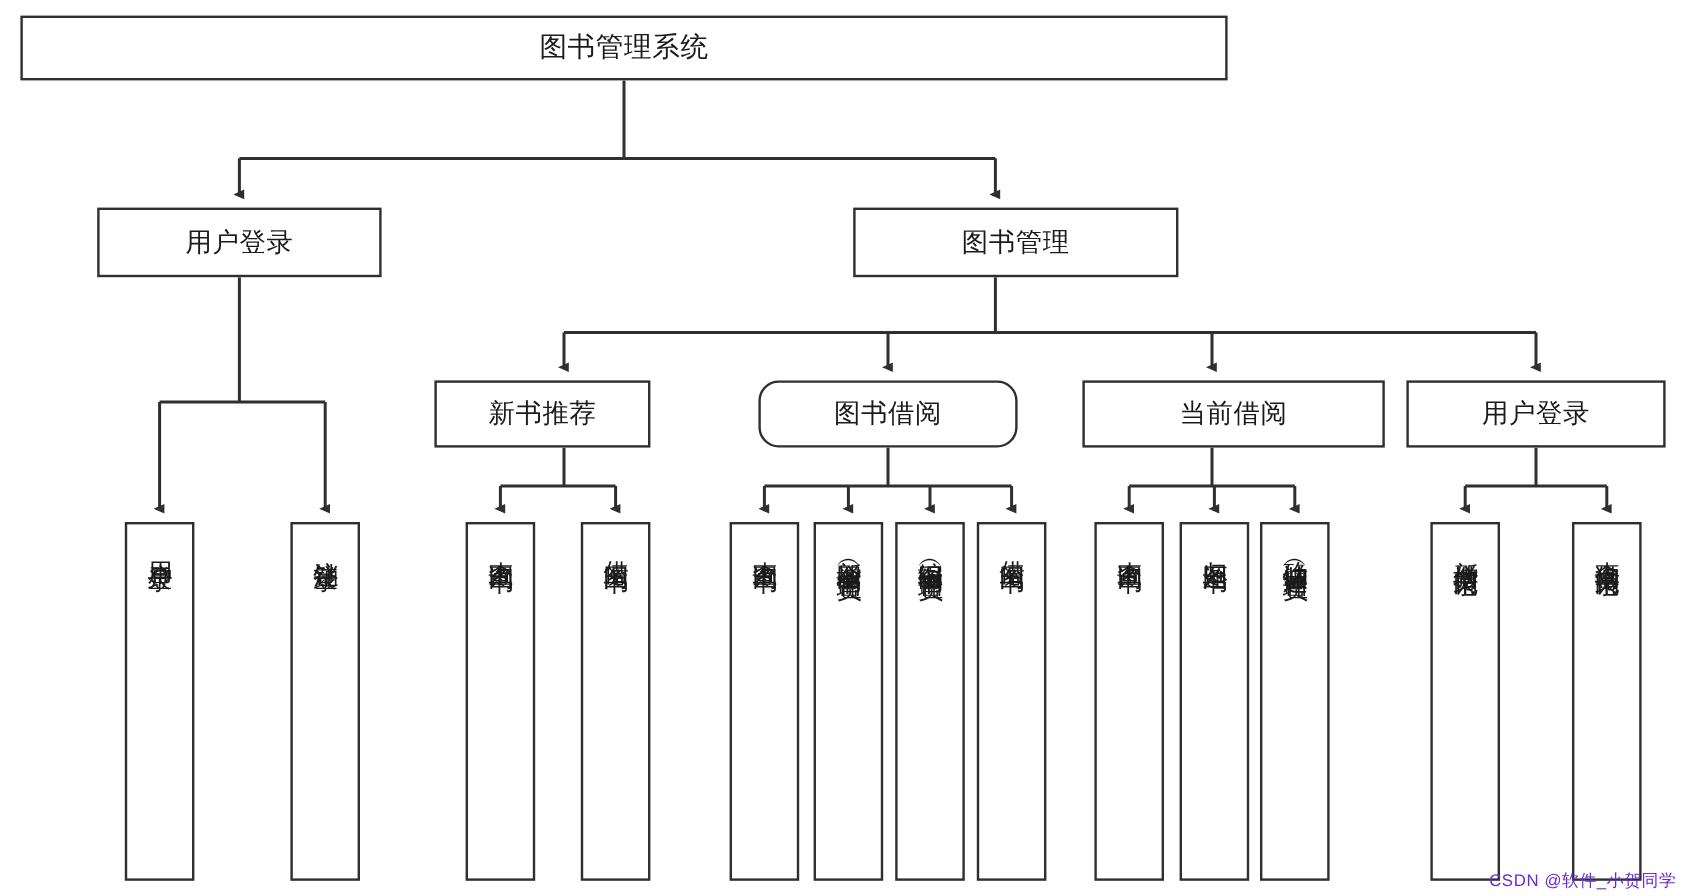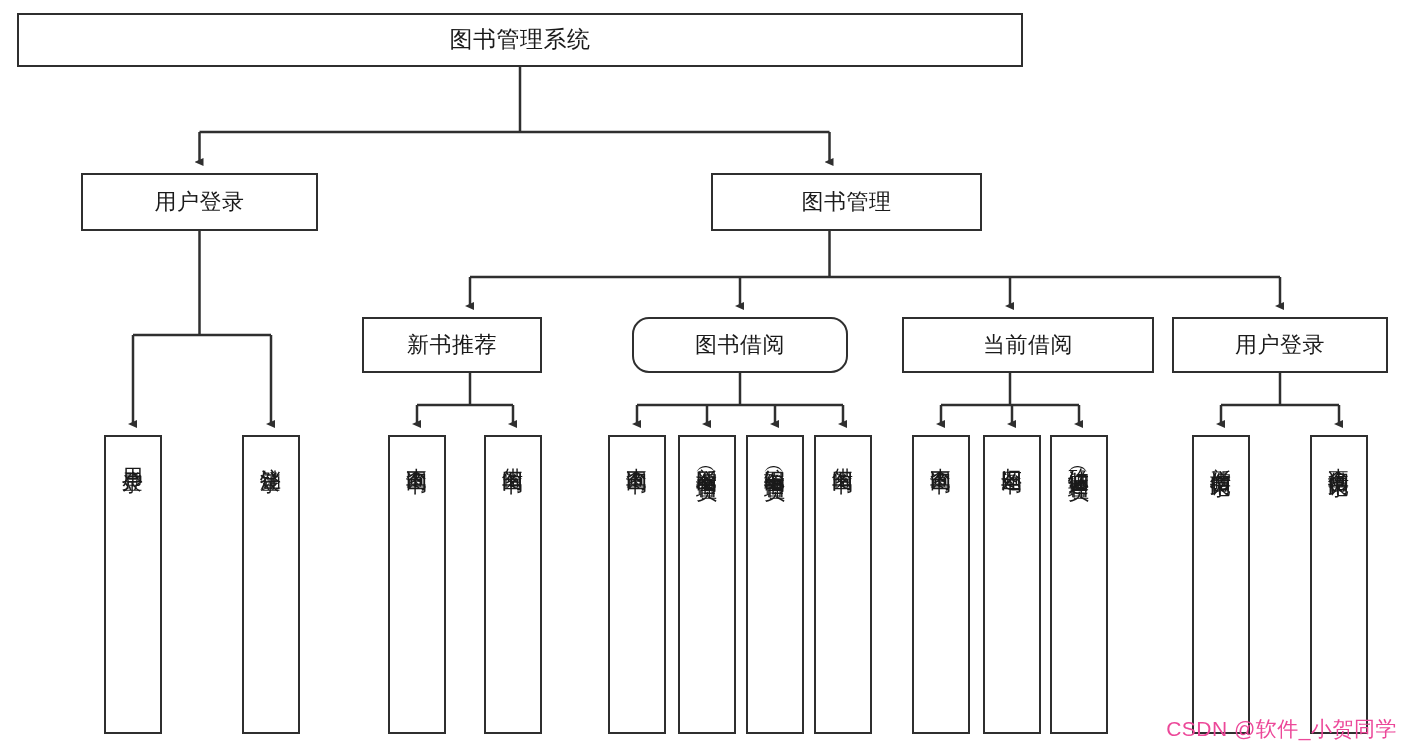--- a/index.html
+++ b/index.html
@@ -55,22 +55,22 @@
     font-size: 21px;
     letter-spacing: 2px;
     line-height: 1;
     margin: 0 auto;
   }
   .node.root .label { font-size: 23px; }
   .watermark {
     position: absolute;
     right: 8px;
     bottom: 4px;
-    font-size: 21px;
-    color: #ec4899;
+    font-size: 14px;
+    color: #6d28d9;
     white-space: nowrap;
     letter-spacing: 0.5px;
   }
 </style>
 </head>
 <body>
 
 <div id="diagram-root">
 
   <svg class="connectors" viewBox="0 0 1405 747" xmlns="http://www.w3.org/2000/svg">

